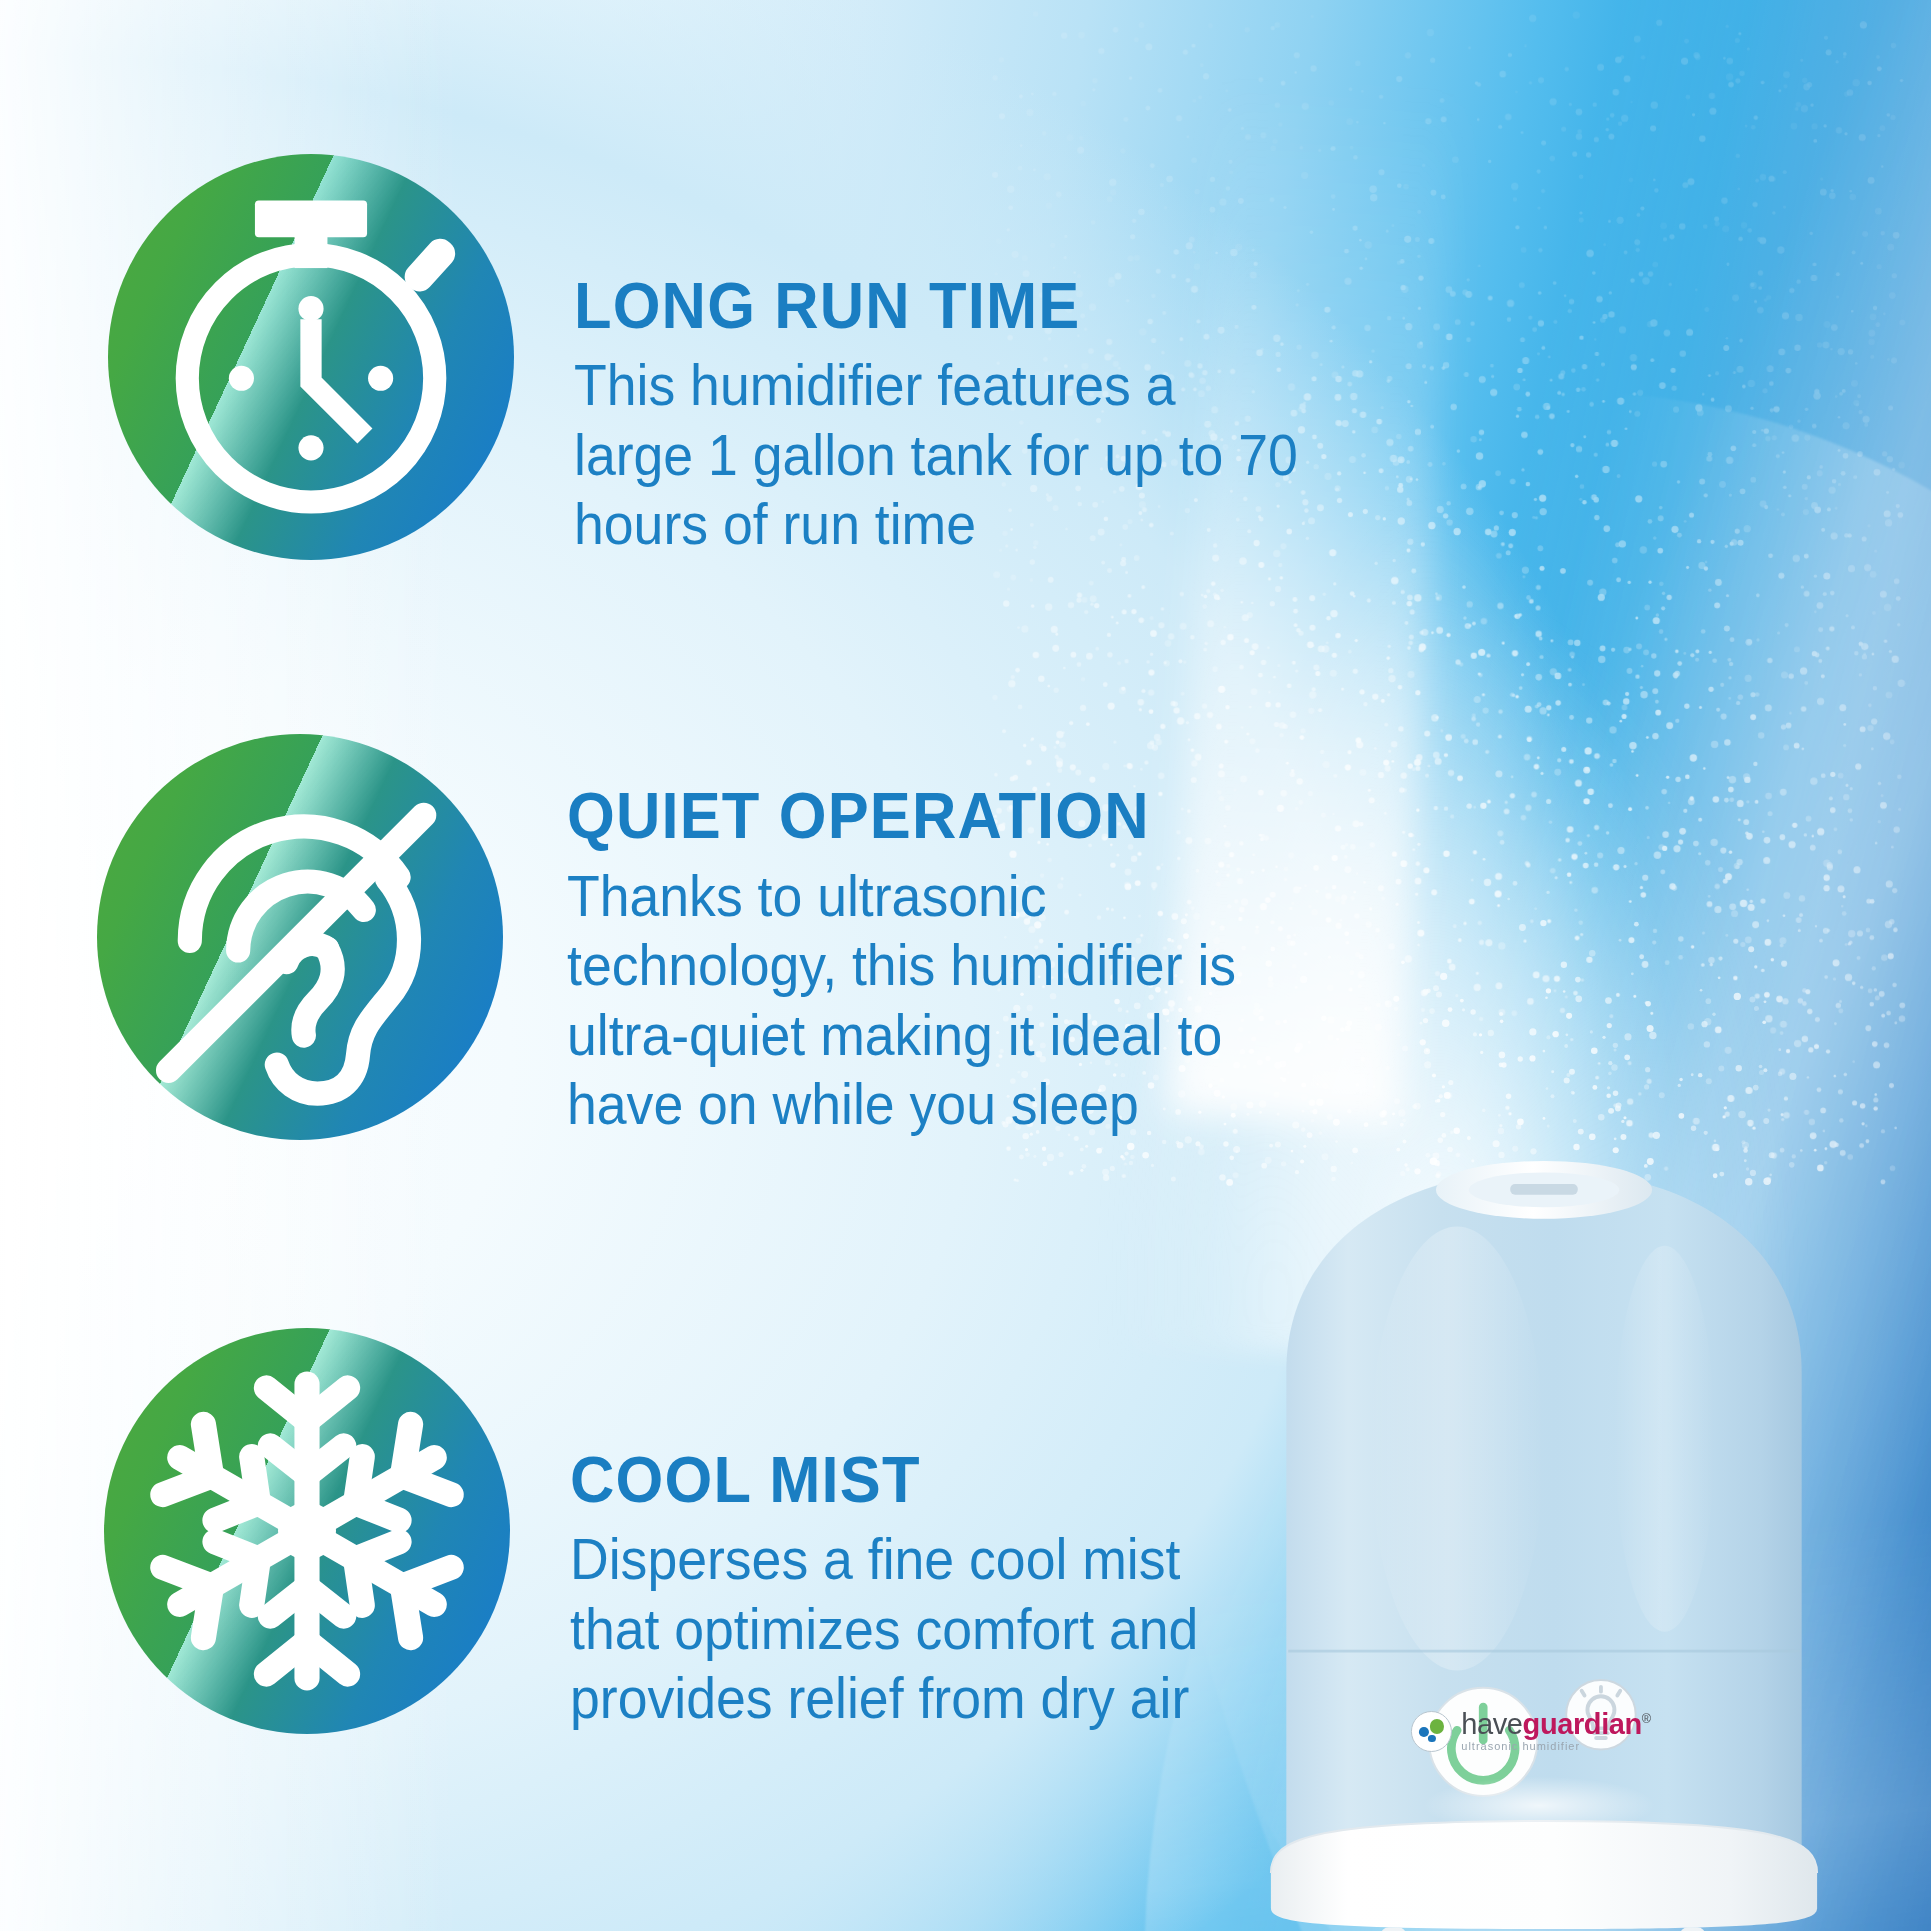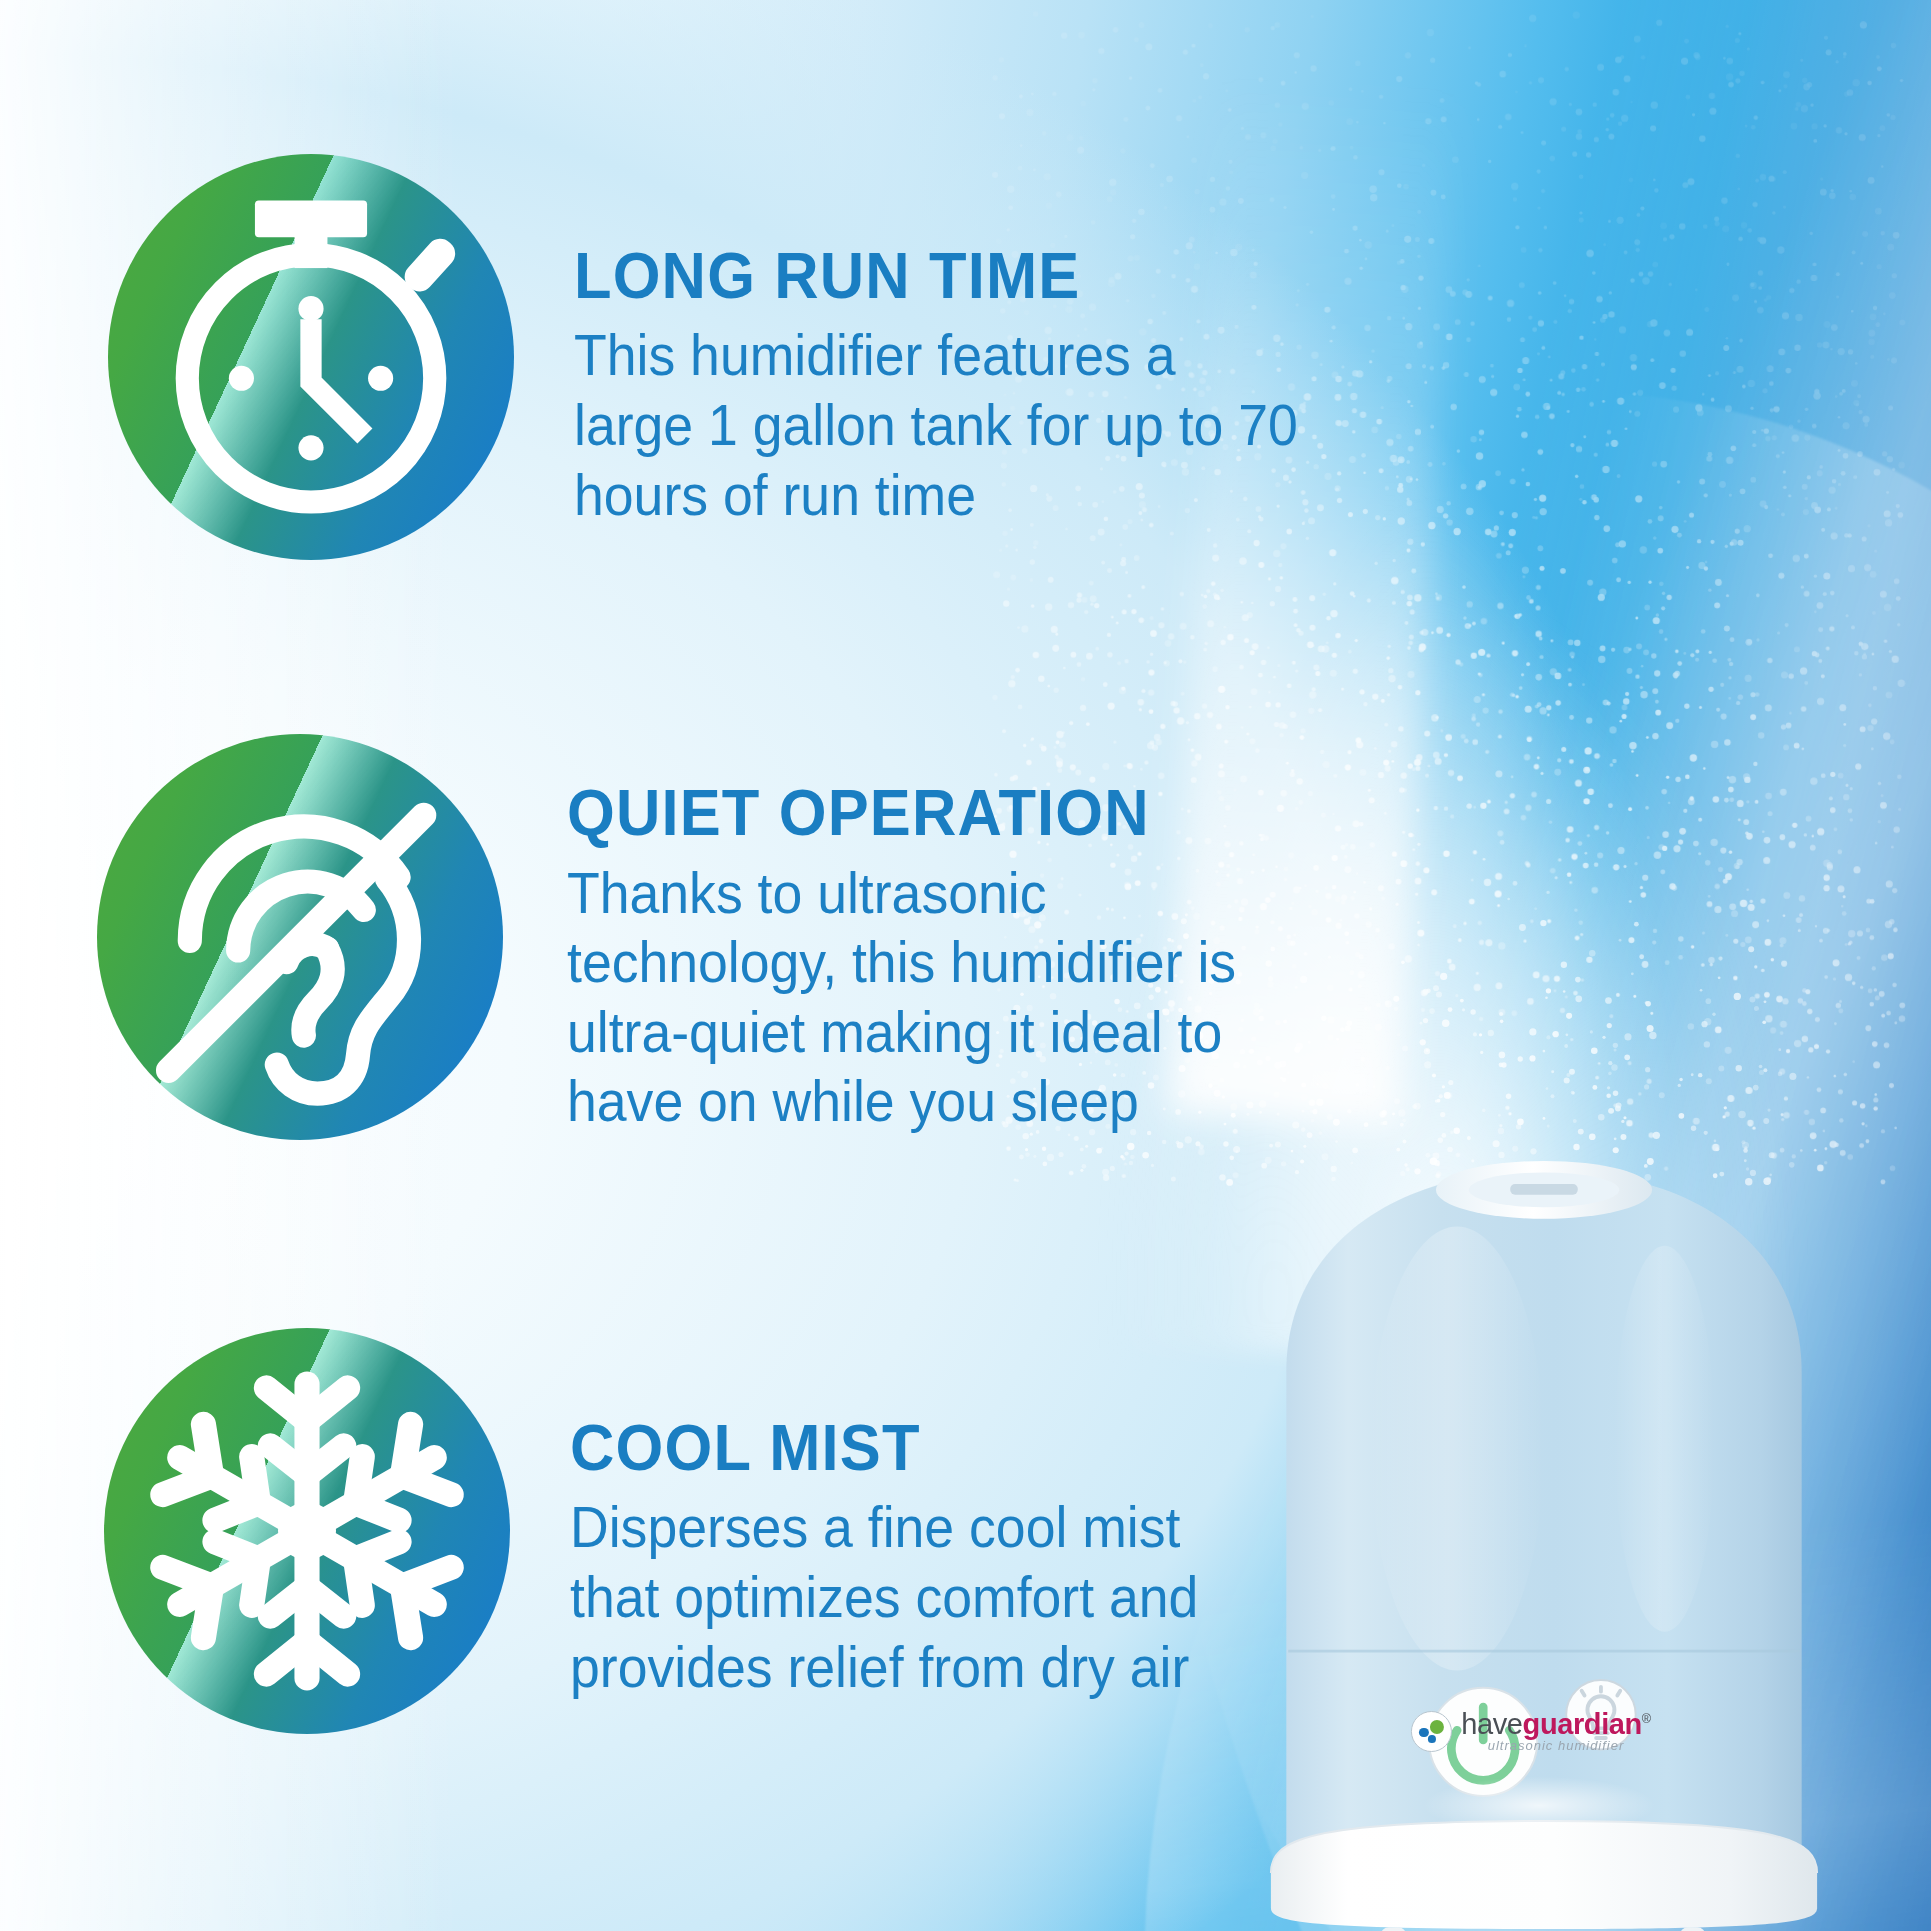--- a/index.html
+++ b/index.html
@@ -67,21 +67,21 @@
     transform:rotate(3deg);
   }
   .mist-dots { position:absolute; left:50%; top:0; width:50%; height:62%; opacity:.95; }
 
   
   #content { position:absolute; inset:0; z-index:3; }
 
   .feature {
     position:absolute;
     display:flex;
-    align-items:center;
+    align-items:flex-end;
   }
   .icon-wrap {
     width:406px; height:406px;
     flex:0 0 406px;
     position:relative;
   }
   .icon-disc {
     position:absolute; inset:0;
     border-radius:50%;
     background:linear-gradient(115deg, #4fa83e 0%, #45a844 18%, #36a158 38%, #2c96 0, #2b9488 52%, #2086b4 72%, #1a7ec5 88%, #1877c6 100%);
@@ -138,22 +138,22 @@
   }
   .lm-dot { position:absolute; border-radius:50%; }
   .lm-a { width:14.5px; height:14.5px; background:#6cb33f; left:18.3px; top:7.7px; }
   .lm-b { width:9.7px; height:9.7px; background:#1b75bb; left:7.7px; top:15.4px; }
   .lm-c { width:7.7px;  height:7.7px;  background:#1b75bb; left:16.4px; top:23px; }
   .logo-text { line-height:.95; }
   .logo-name { font-size:29px; color:#4a4f55; letter-spacing:-0.4px; white-space:nowrap; }
   .logo-name b { color:#be185d; font-weight:700; }
   .logo-name sup { font-size:12.6px; vertical-align:super; }
   .logo-sub {
-    font-size:13px; color:#9aa6b0; letter-spacing:1px;
-    text-align:center; margin-top:1.9px; white-space:nowrap;font-style:italic;
+    font-size:11px; color:#9aa6b0; letter-spacing:1px;
+    text-align:left; margin-top:1.9px; white-space:nowrap;
   }
 </style>
 </head>
 <body>
 
 <div id="bg">
   <div class="bg-base"></div>
   <div class="swoosh sw1"></div>
   <div class="swoosh sw2"></div>
   <div class="swoosh sw3"></div>

